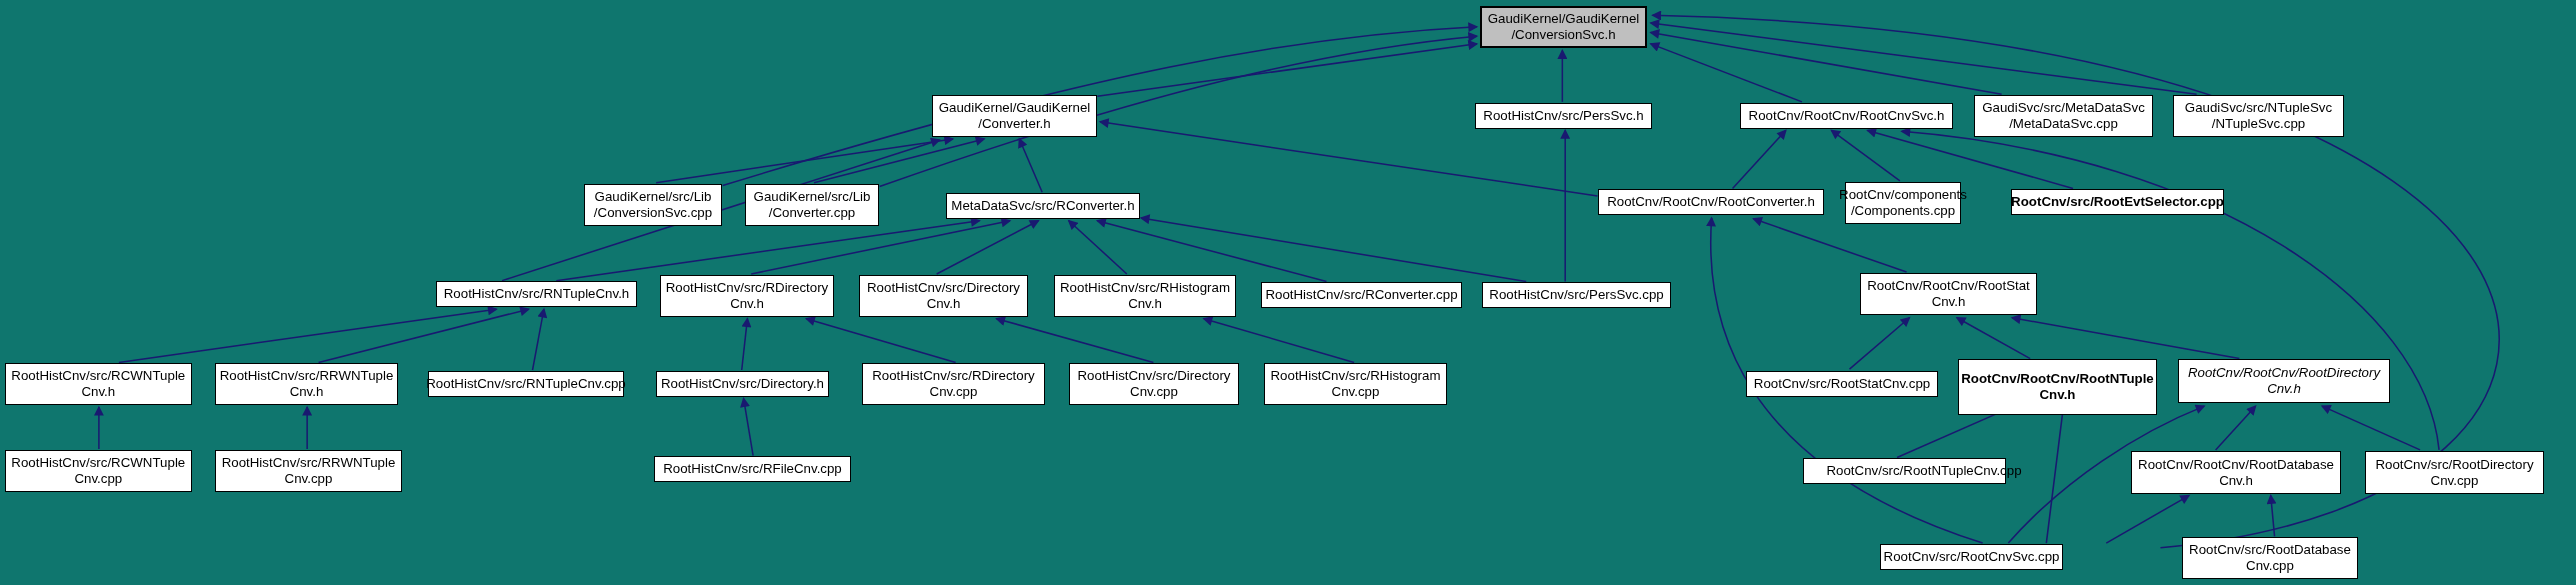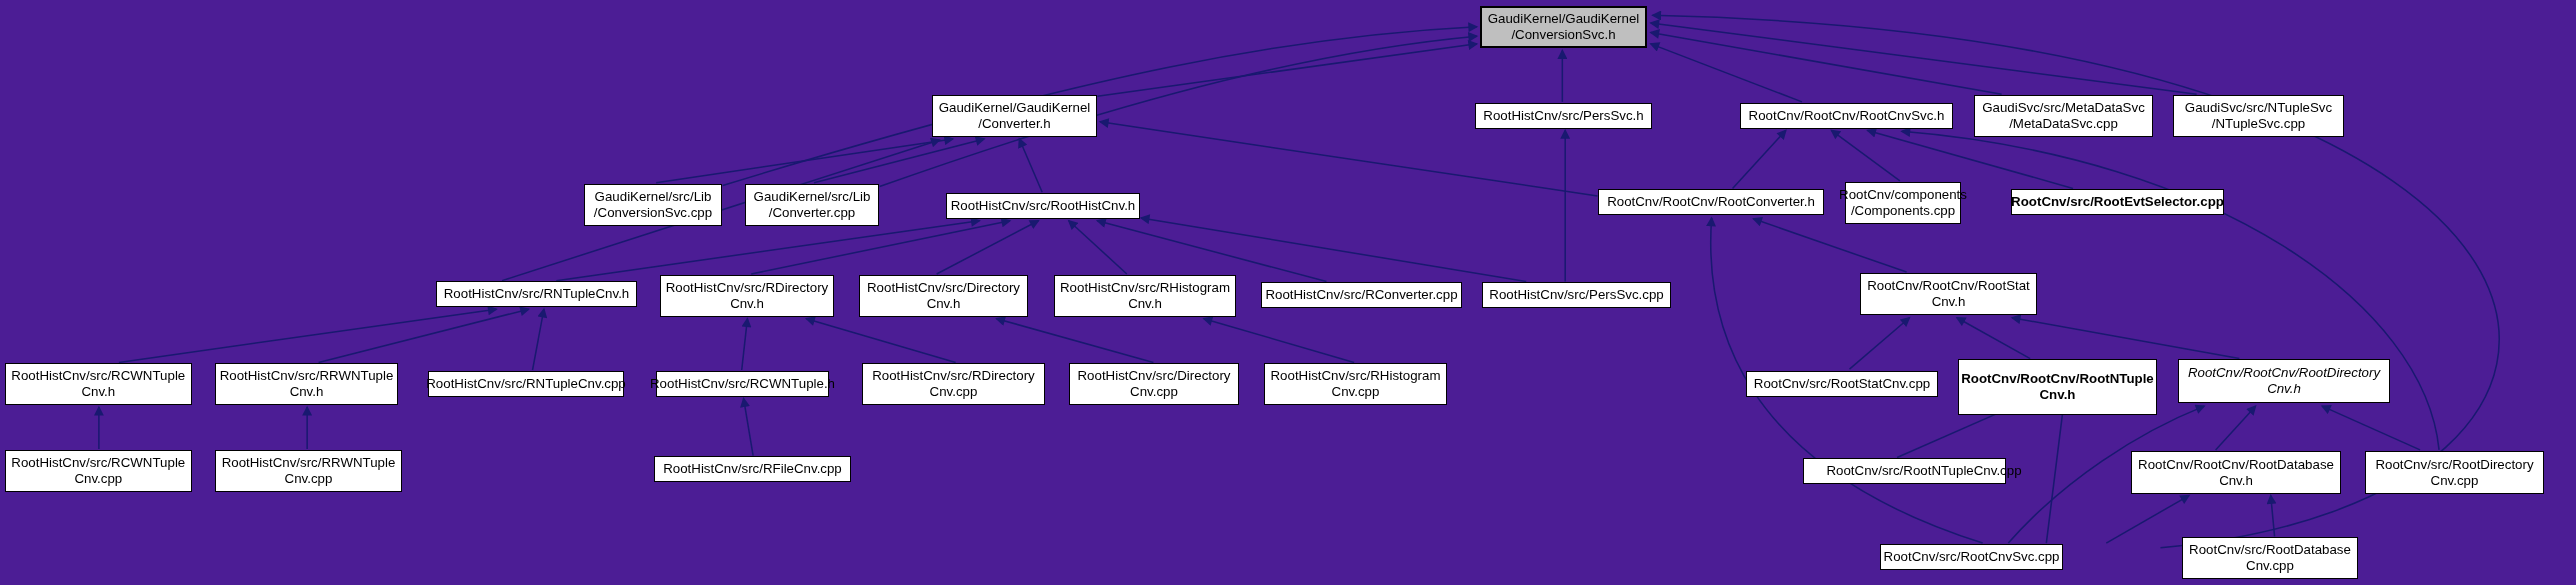--- a/index.html
+++ b/index.html
@@ -5,21 +5,21 @@
   html, body {
     margin: 0;
     padding: 0;
     background: #ffffff;
     font-family: "Liberation Sans", "DejaVu Sans", sans-serif;
   }
   #graph {
     position: relative;
     width: 2576px;
     height: 586px;
-    background: #4c1d95;
+    background: #0f766e;
     overflow: hidden;
   }
   #edge-layer {
     position: absolute;
     left: 0; top: 0;
     width: 2576px;
     height: 586px;
   }
   .node {
     position: absolute;
@@ -133,21 +133,21 @@
       </div>
       <div class="node" style="left: 584px; top: 184px; width: 138px; height: 42px;">
         <span>GaudiKernel/src/Lib</span>
         <span>/ConversionSvc.cpp</span>
       </div>
       <div class="node" style="left: 745px; top: 184px; width: 134px; height: 42px;">
         <span>GaudiKernel/src/Lib</span>
         <span>/Converter.cpp</span>
       </div>
       <div class="node" style="left: 946px; top: 193px; width: 194px; height: 26px;">
-        <span>RootHistCnv/src/RootHistCnv.h</span>
+        <span>MetaDataSvc/src/RConverter.h</span>
       </div>
       <div class="node" style="left: 1598px; top: 189px; width: 226px; height: 26px;">
         <span>RootCnv/RootCnv/RootConverter.h</span>
       </div>
       <div class="node" style="left: 1845px; top: 182px; width: 116px; height: 42px;">
         <span>RootCnv/components</span>
         <span>/Components.cpp</span>
       </div>
       <div class="node" style="left: 2011px; top: 189px; width: 213px; height: 26px; font-weight: bold;">
         <span>RootCnv/src/RootEvtSelector.cpp</span>
@@ -182,21 +182,21 @@
         <span>Cnv.h</span>
       </div>
       <div class="node" style="left: 215px; top: 363px; width: 183px; height: 42px;">
         <span>RootHistCnv/src/RRWNTuple</span>
         <span>Cnv.h</span>
       </div>
       <div class="node" style="left: 428px; top: 371px; width: 196px; height: 26px;">
         <span>RootHistCnv/src/RNTupleCnv.cpp</span>
       </div>
       <div class="node" style="left: 656px; top: 371px; width: 173px; height: 26px;">
-        <span>RootHistCnv/src/RCWNTuple.h</span>
+        <span>RootHistCnv/src/Directory.h</span>
       </div>
       <div class="node" style="left: 862px; top: 363px; width: 183px; height: 42px;">
         <span>RootHistCnv/src/RDirectory</span>
         <span>Cnv.cpp</span>
       </div>
       <div class="node" style="left: 1069px; top: 363px; width: 170px; height: 42px;">
         <span>RootHistCnv/src/Directory</span>
         <span>Cnv.cpp</span>
       </div>
       <div class="node" style="left: 1264px; top: 363px; width: 183px; height: 42px;">

